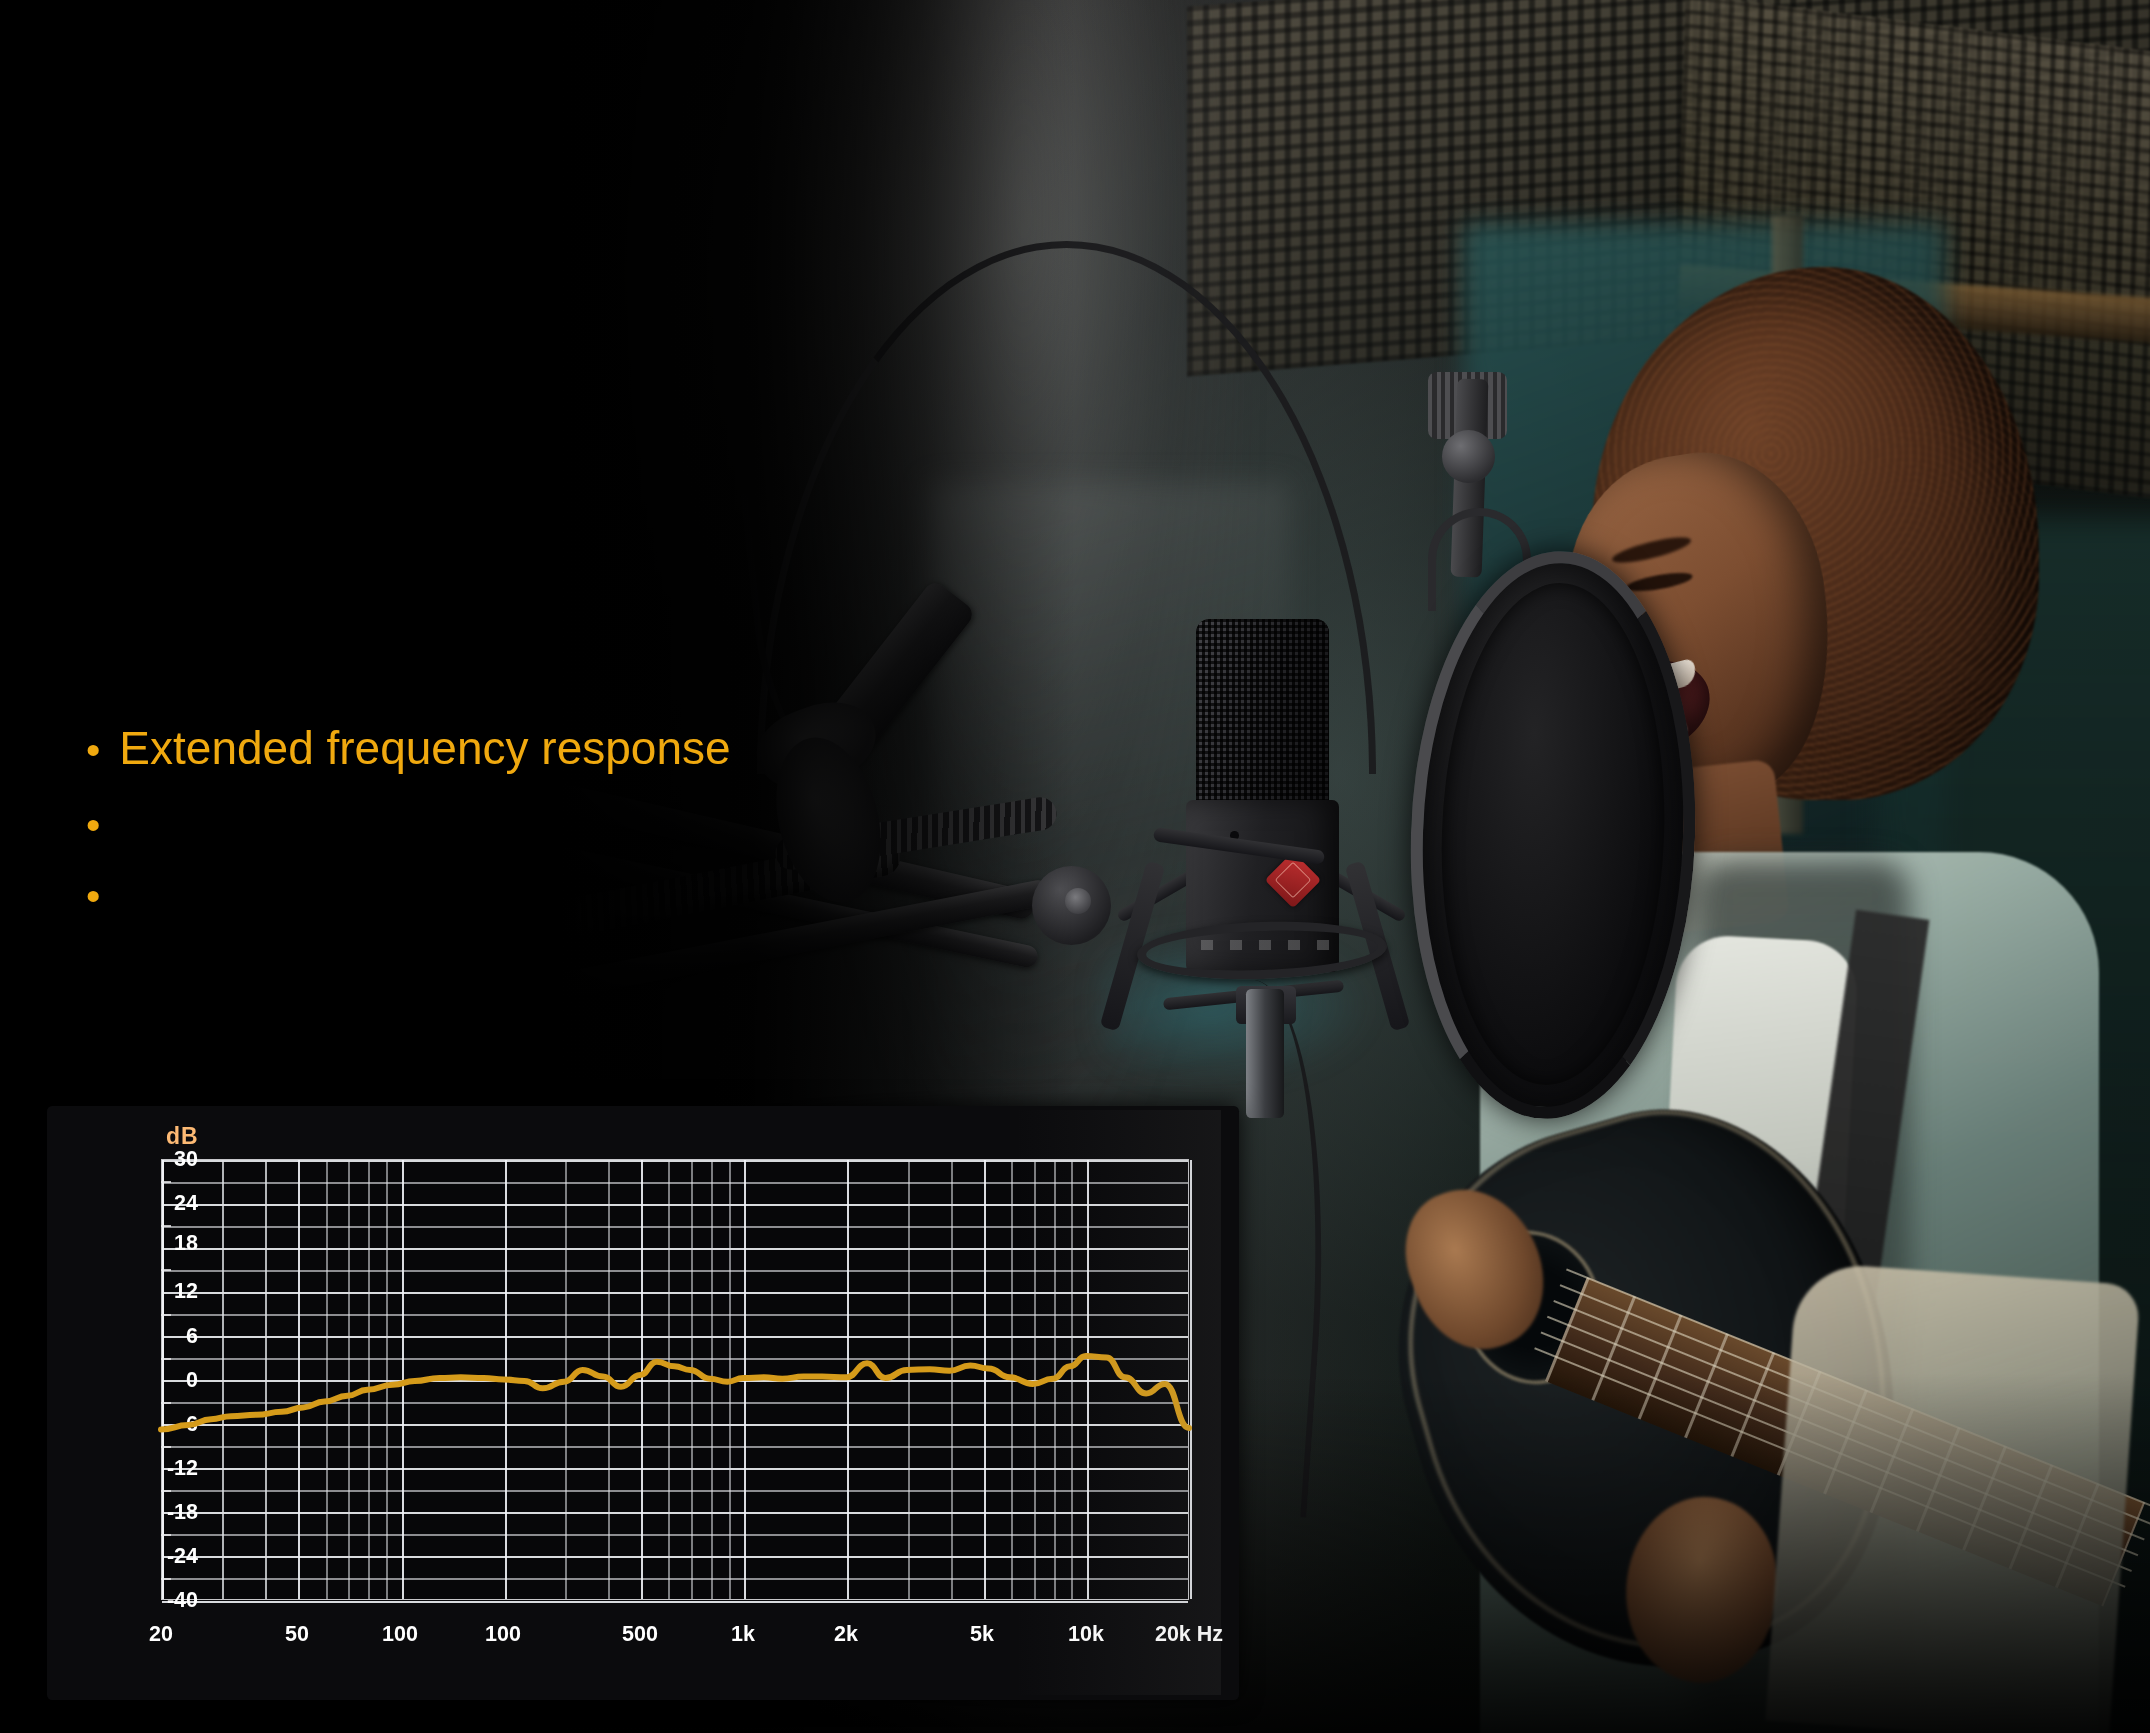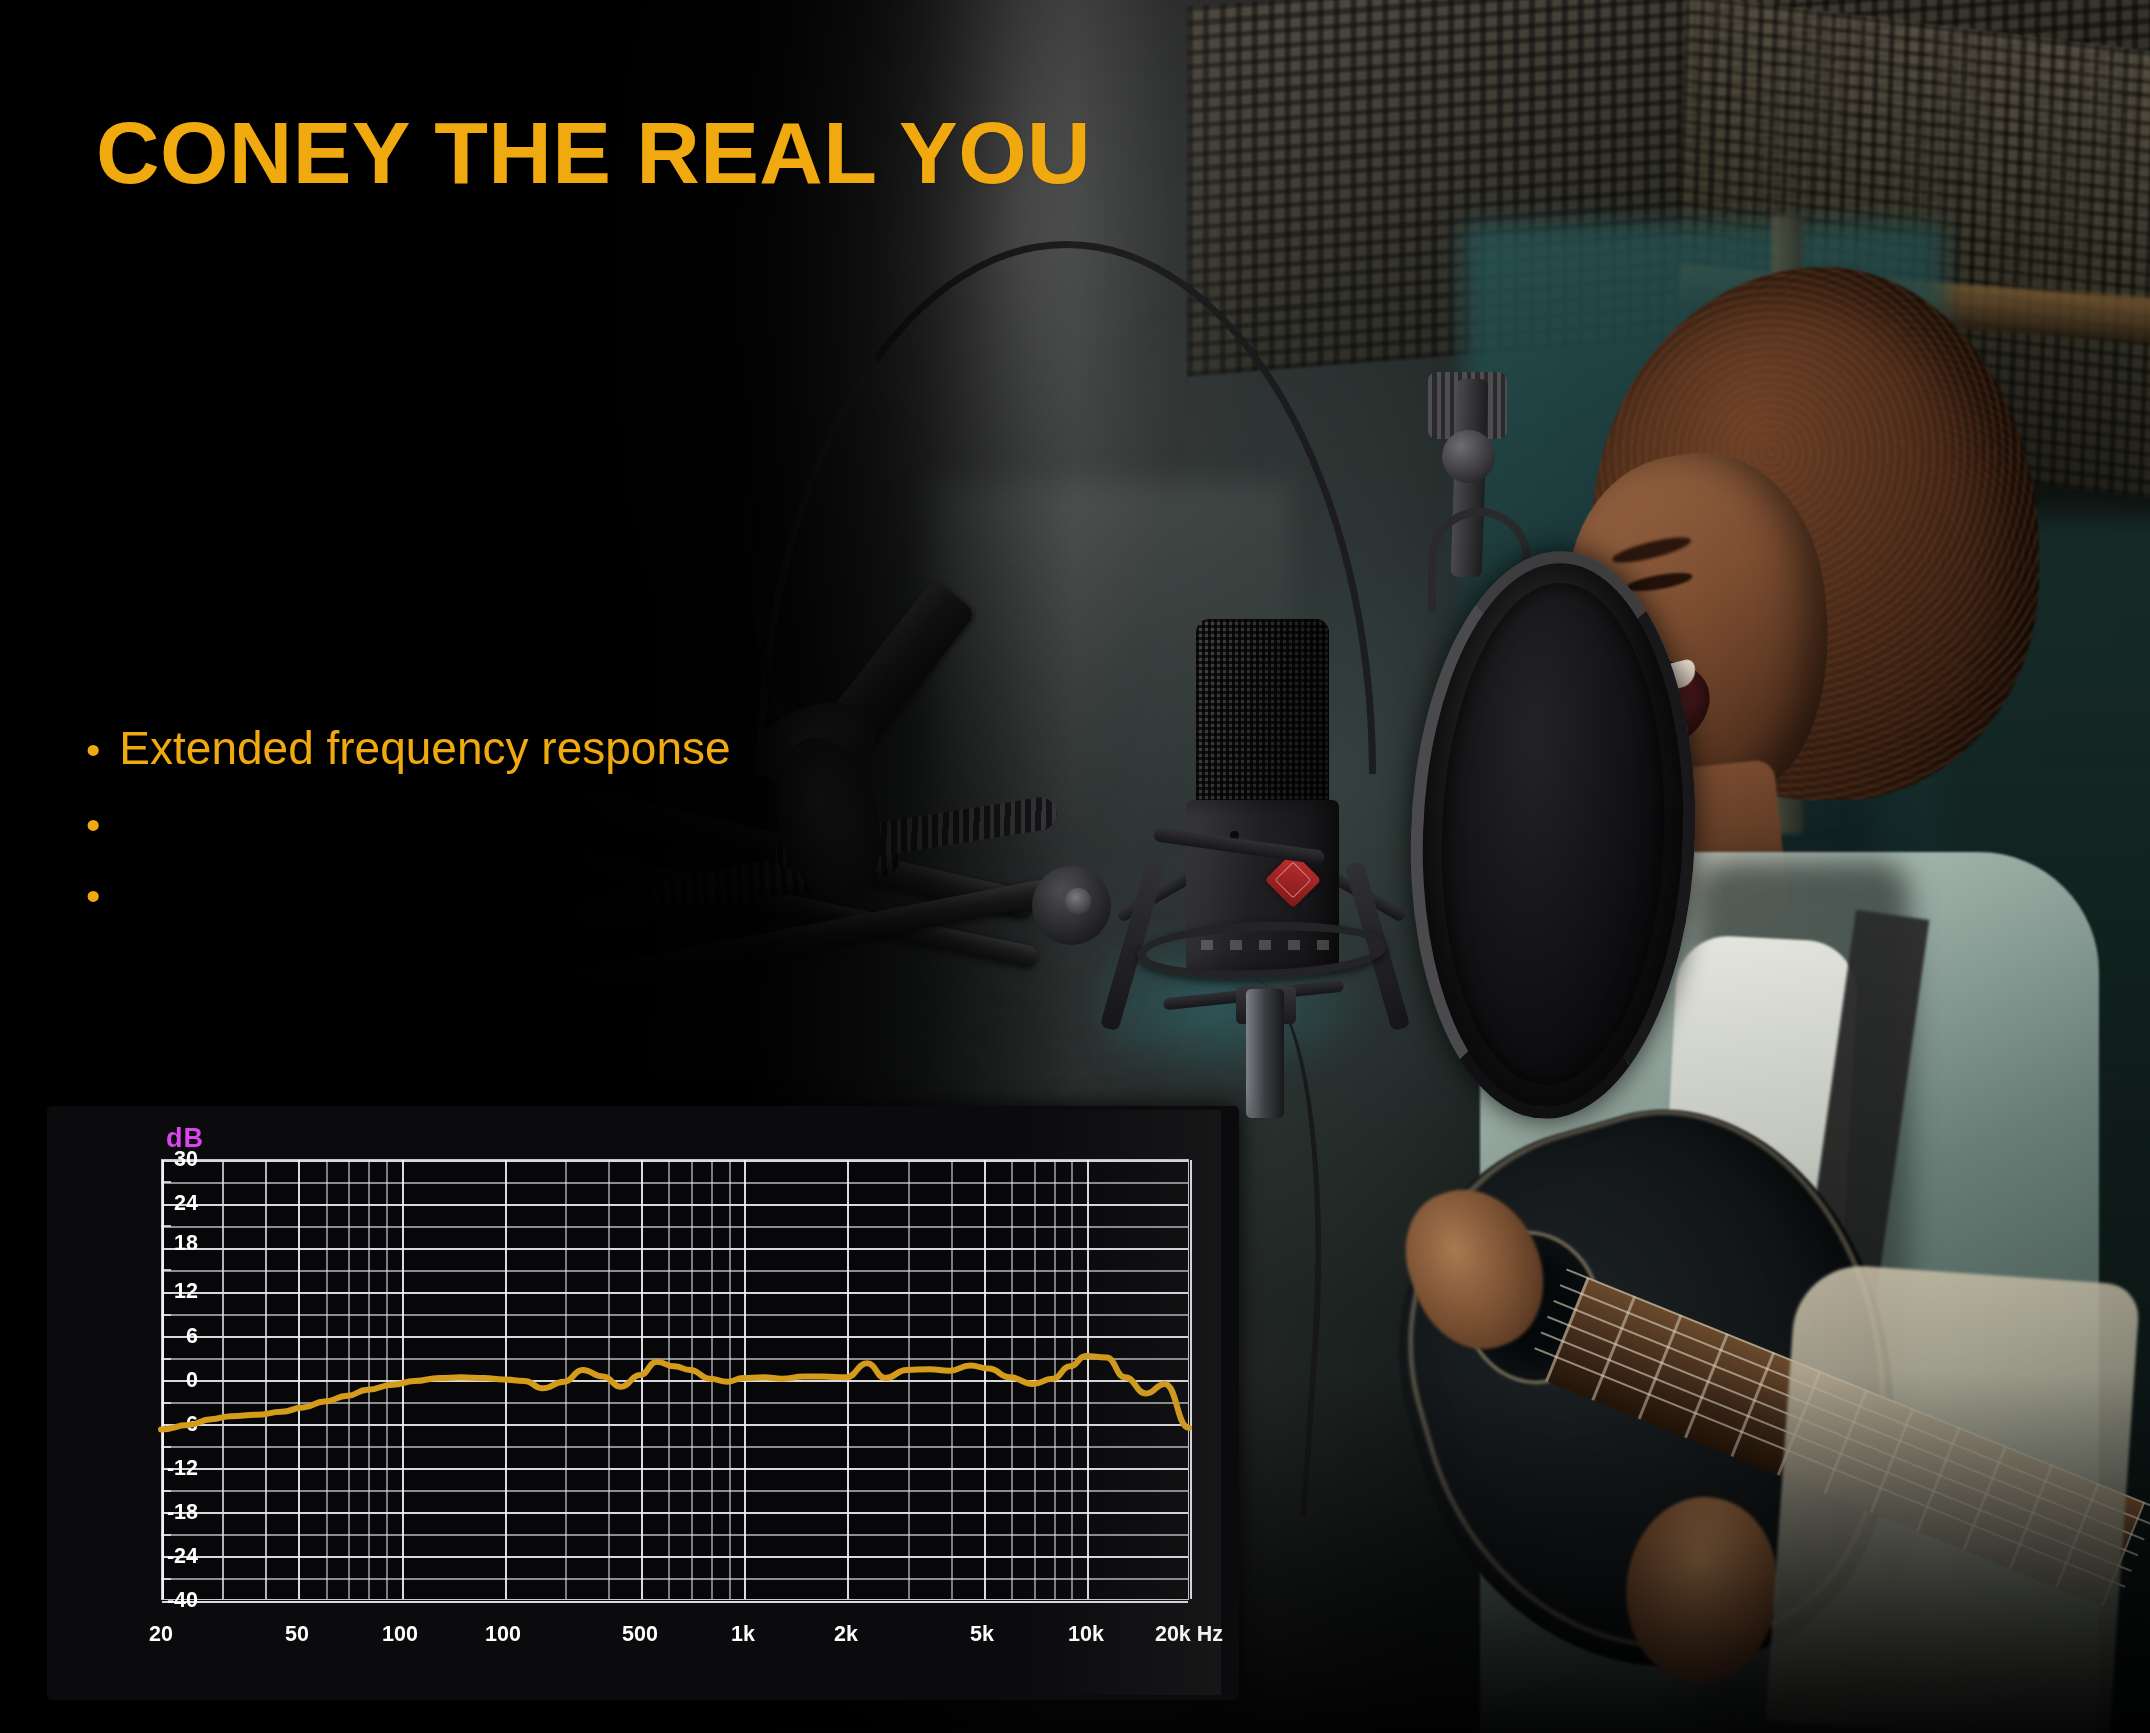--- a/index.html
+++ b/index.html
@@ -392,21 +392,21 @@
 
   
   .chart-panel {
     position: absolute; left: 47px; top: 1106px; width: 1192px; height: 594px;
     background: #0b0b0d;
     border-radius: 5.2px;
     box-shadow: 0 0 22.4px rgba(0,0,0,.85);
   }
   .chart-unit {
     position: absolute; left: 119px; top: 17px;
-    color: #d946ef; font-size: 27px; font-weight: bold; letter-spacing: 0.9px;
+    color: #fdba74; font-size: 23px; font-weight: bold; letter-spacing: 0.9px;
   }
   .plot {
     position: absolute; left: 114px; top: 53px; width: 1028px; height: 441px;
     background: #070709;
     border: 1.7px solid rgba(232,232,235,.85);
   }
   .grid-h, .grid-v { position: absolute; inset: 0; }
   .hline { position: absolute; left: 0; width: 100%; height: 1.7px; background: rgba(222,224,228,.62); }
   .hline.major { background: rgba(240,242,245,.9); height: 1.7px; }
   .vline { position: absolute; top: 0; height: 100%; width: 1.7px; background: rgba(222,224,228,.55); }
@@ -507,21 +507,20 @@
   <div class="pf-knob"></div>
   <div class="pf-neck"></div>
   <div class="pf-ball"></div>
   <div class="pf-arms"></div>
   <div class="popfilter-ring"></div>
   <div class="popfilter-inner"></div>
 
   <div class="left-dark"></div>
   <div class="bottom-fade"></div>
 
-  <div class="headline">CONEY THE REAL YOU</div>
 
   <div class="features">
     <div class="feature">
       <span class="dot">•</span>
       <span>Extended frequency response</span>
     </div>
     <div class="feature">
       <span class="dot">•</span>
     </div>
     <div class="feature">

